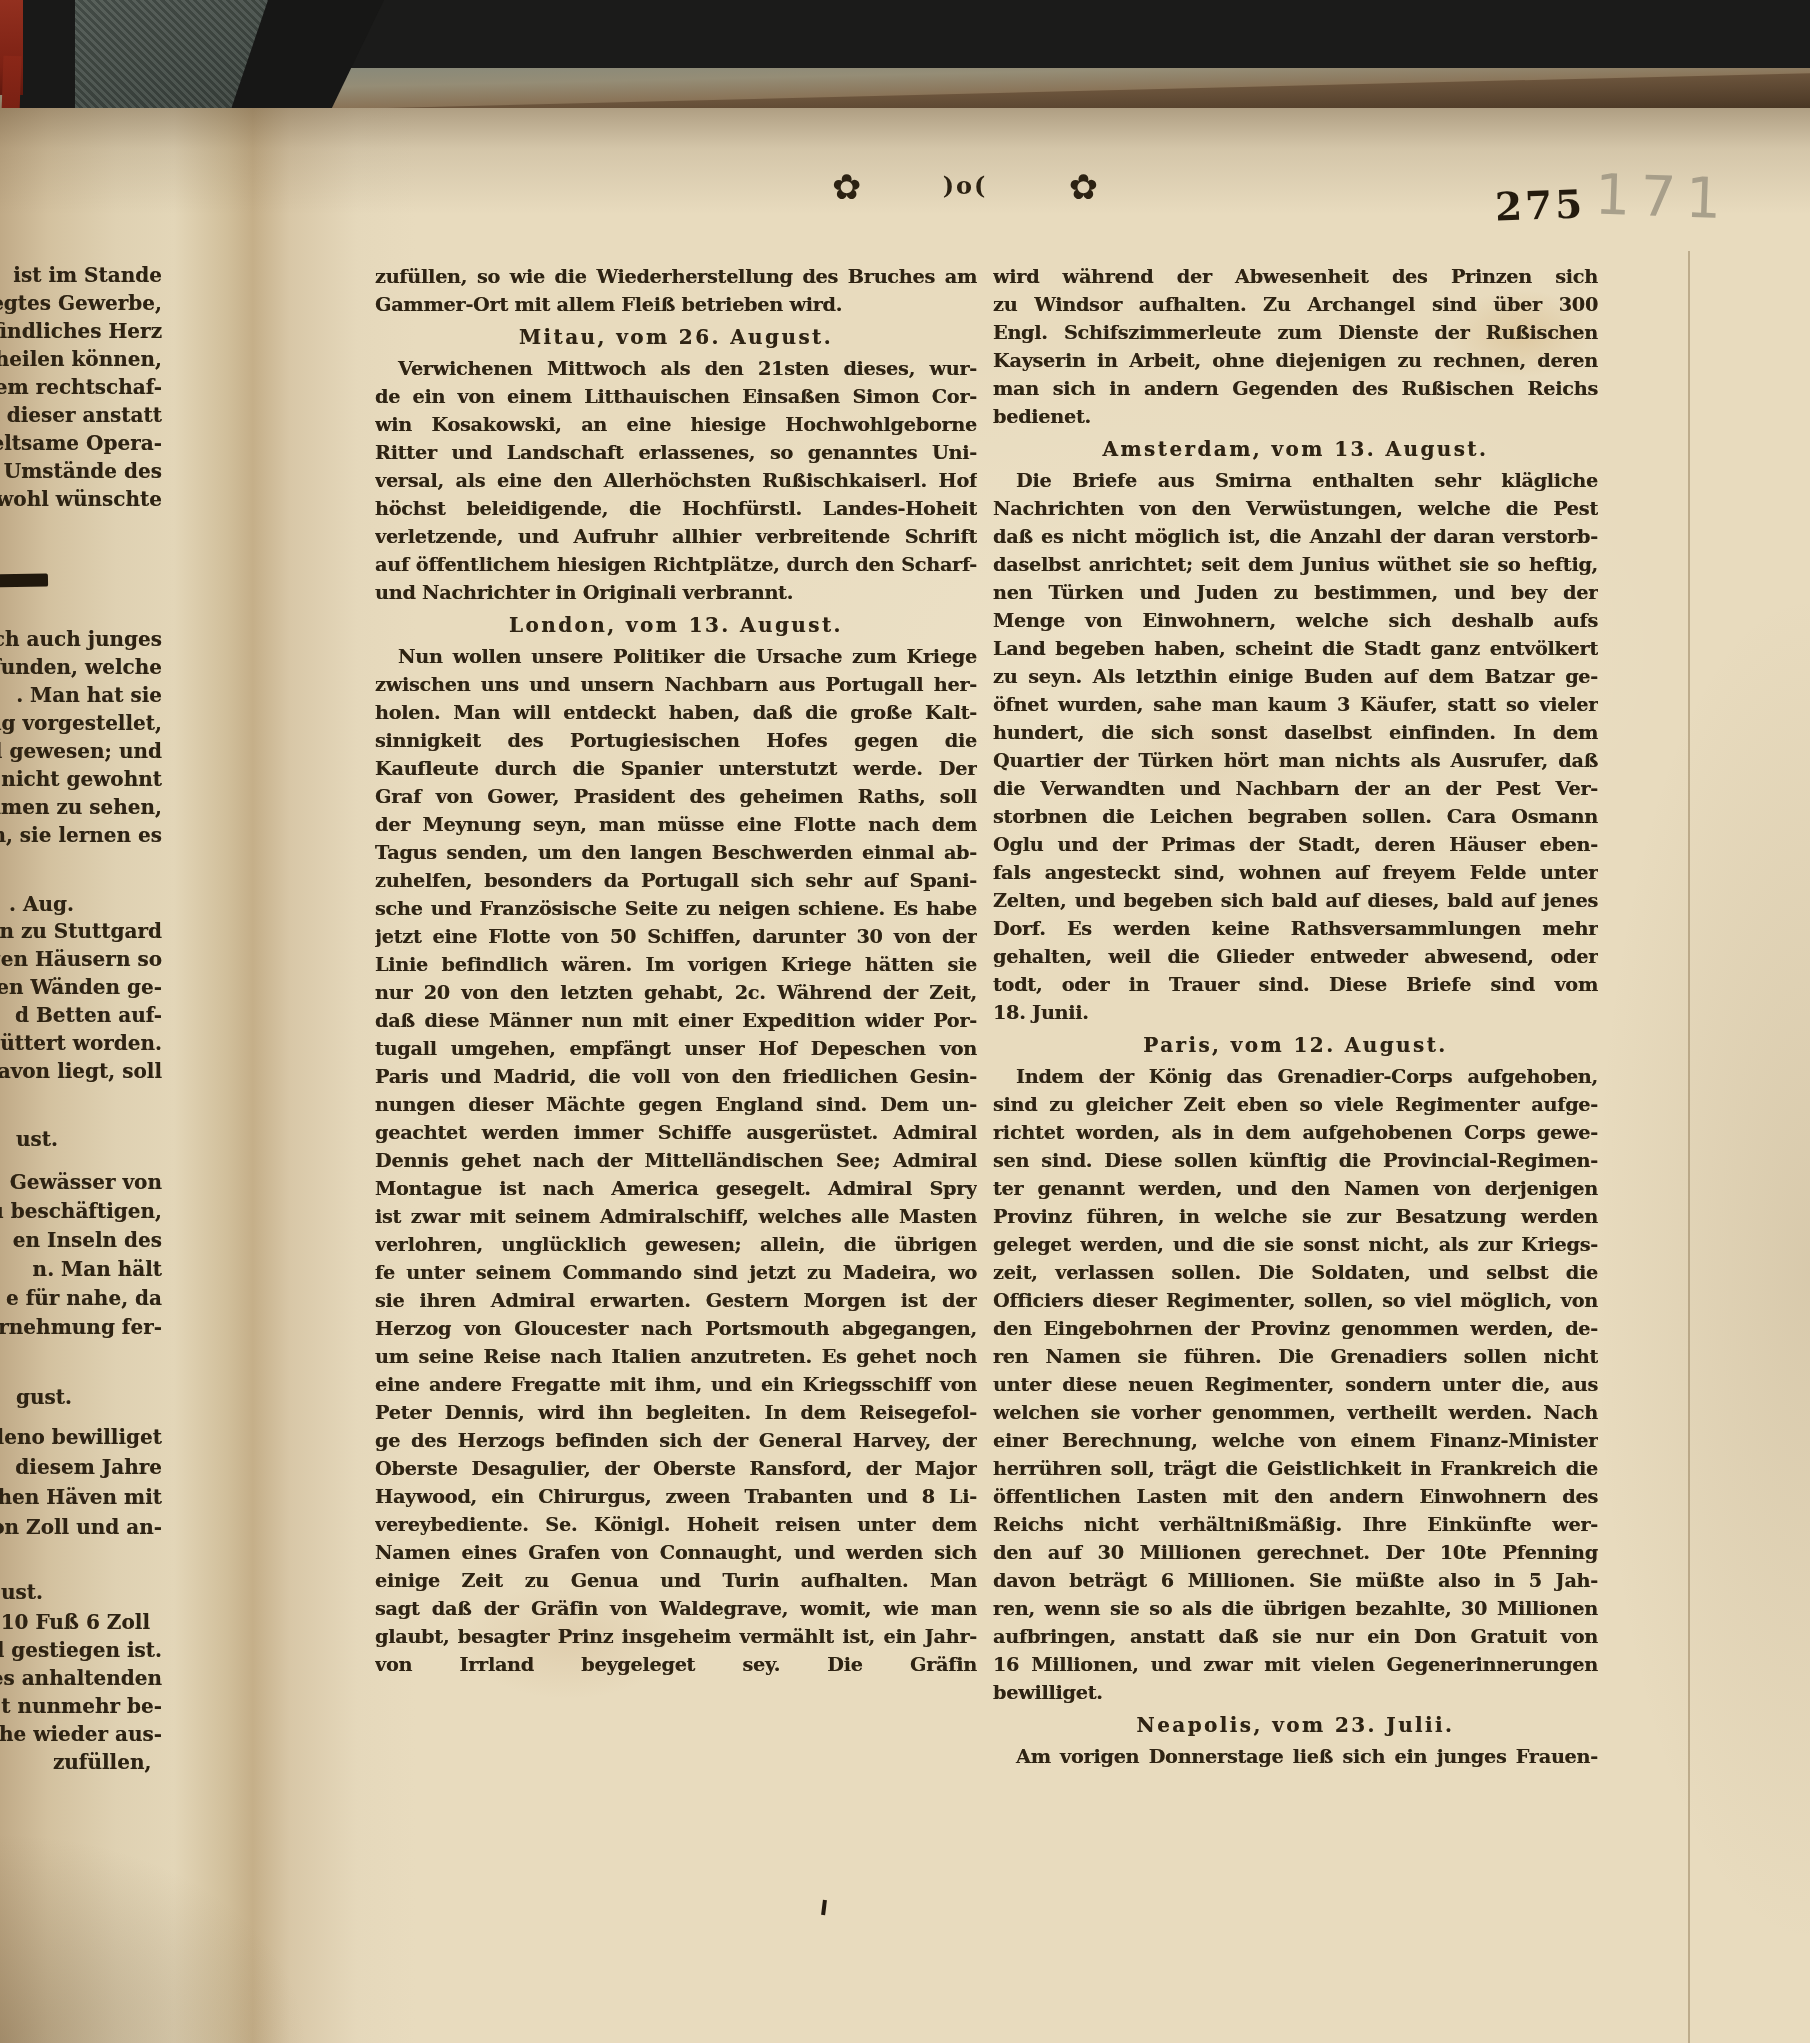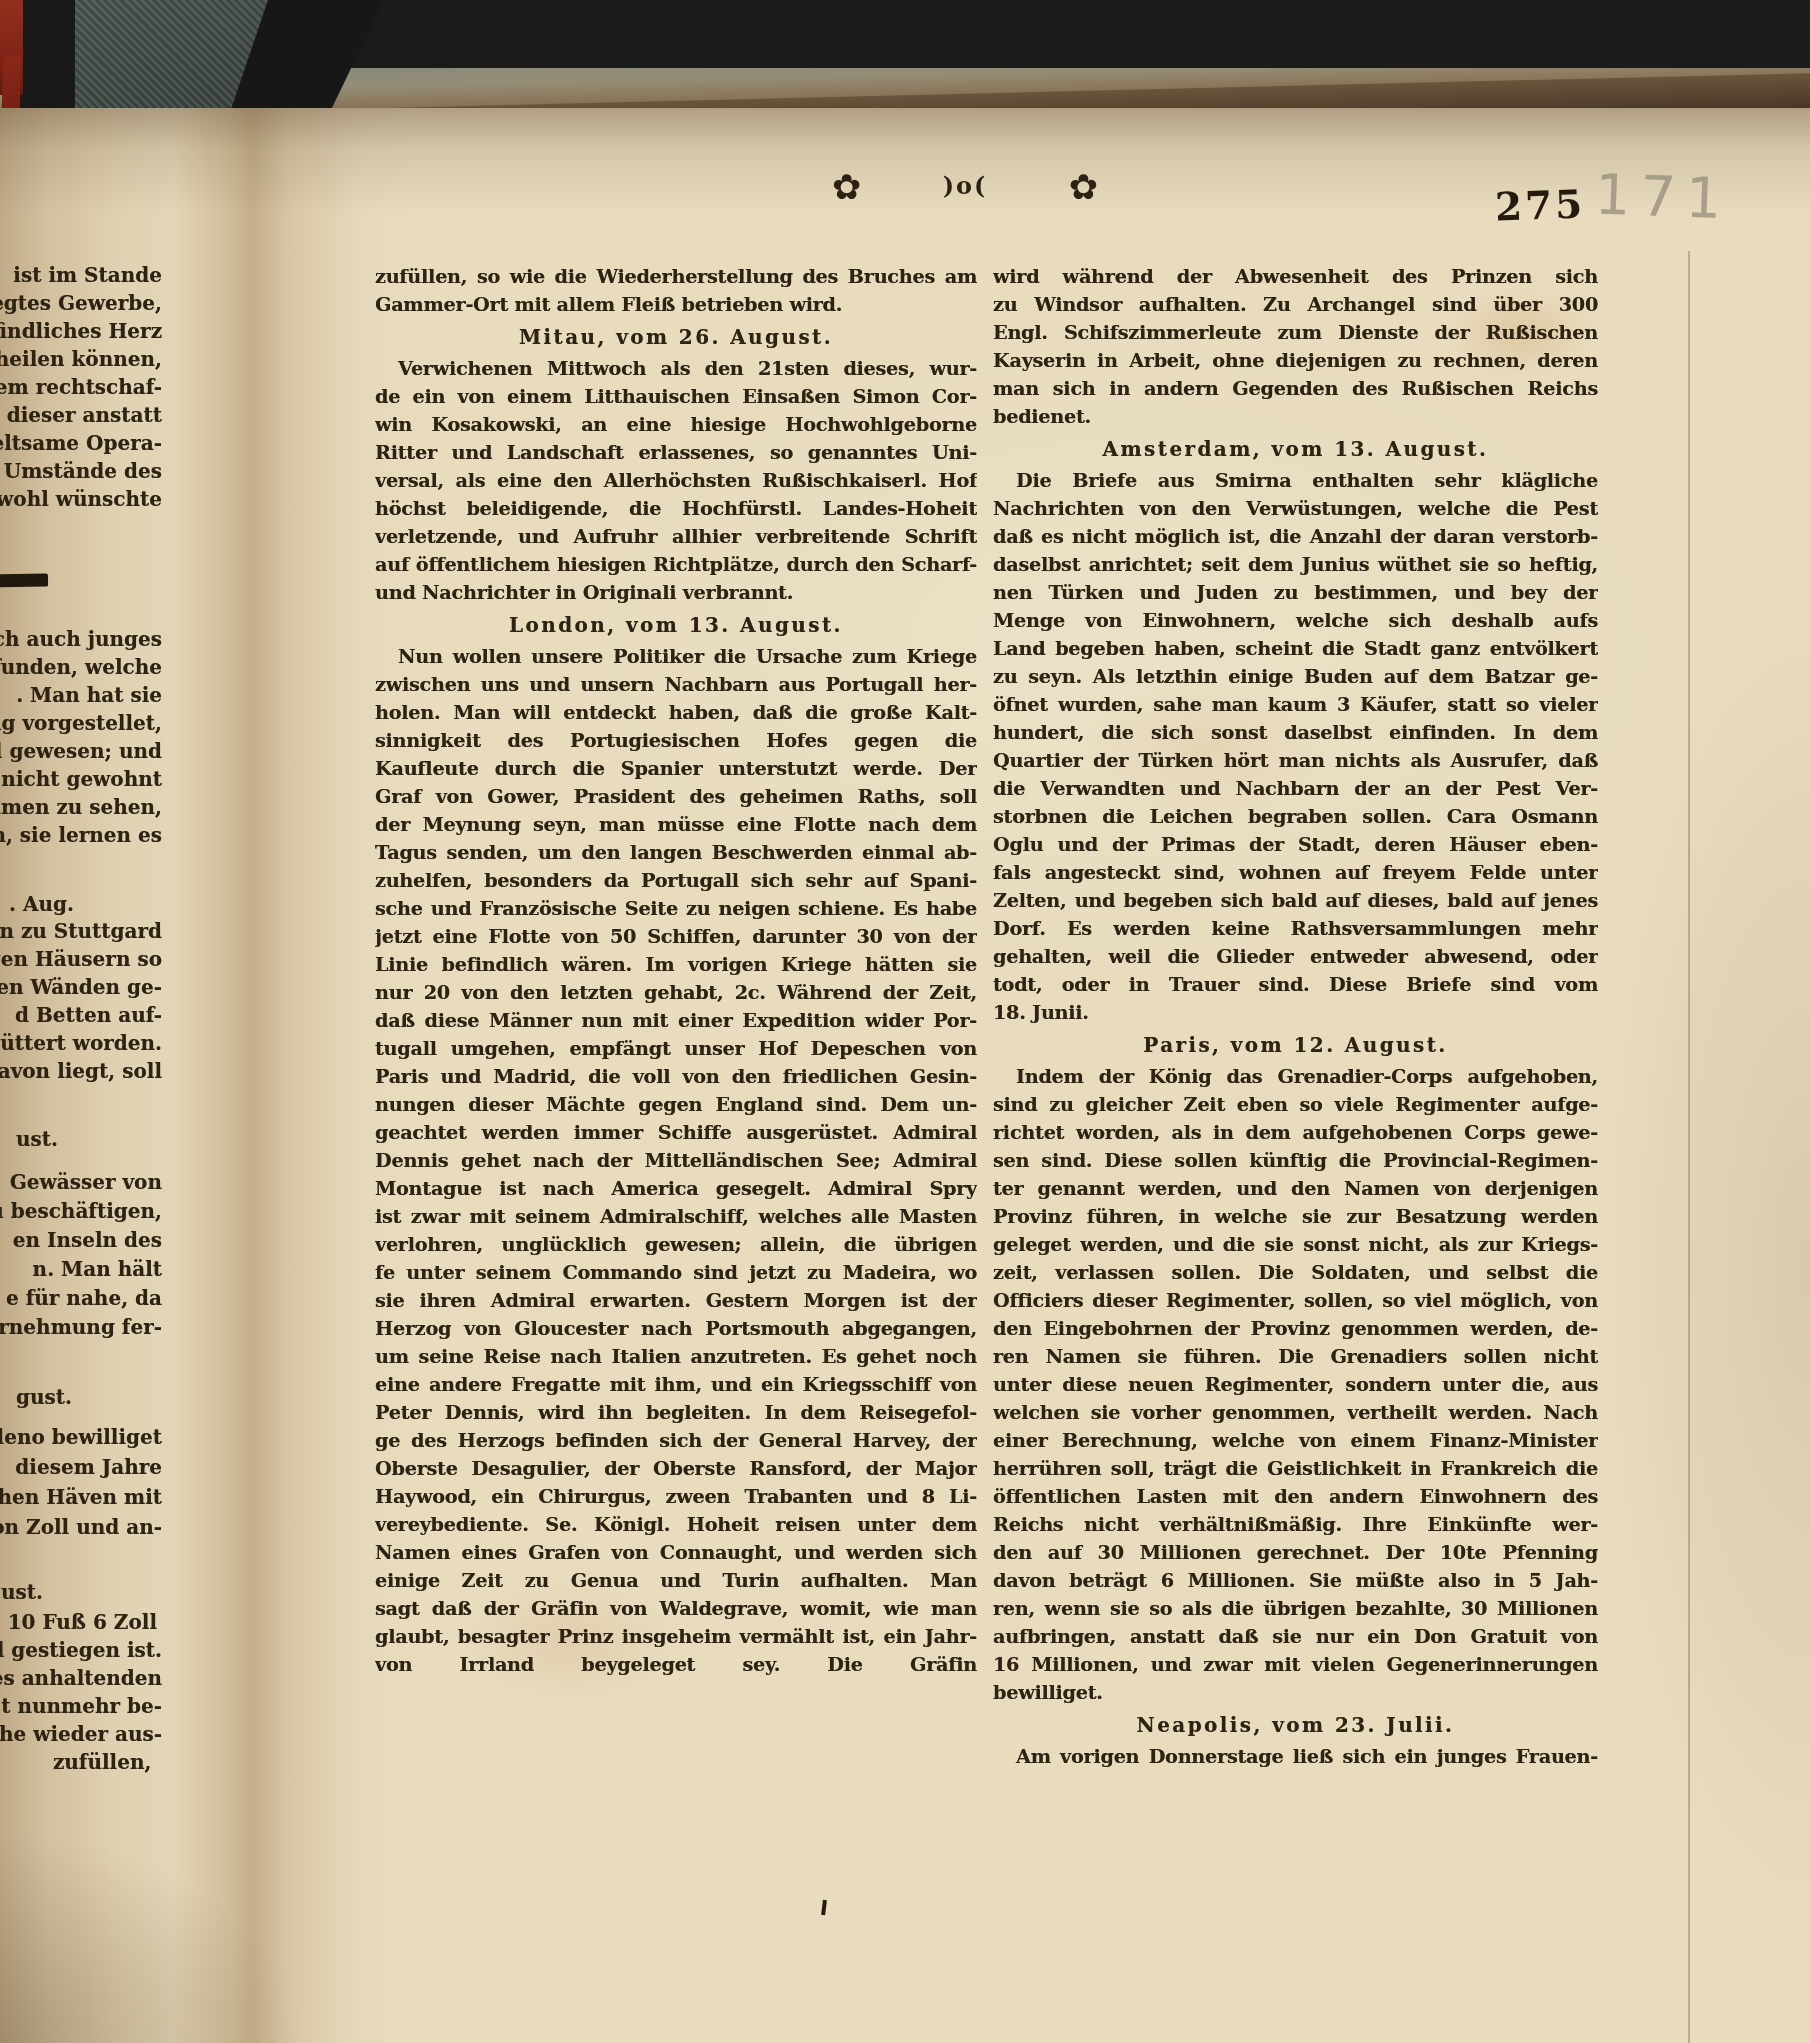--- a/index.html
+++ b/index.html
@@ -155,21 +155,21 @@
     <div class="frag-block" style="top: 1425px;">
       <div class="fln" style="top: 0px; right: 0px;">leno bewilliget</div>
       <div class="fln" style="top: 30px; right: 0px;">diesem Jahre</div>
       <div class="fln" style="top: 60px; right: 0px;">hen Häven mit</div>
       <div class="fln" style="top: 90px; right: 0px;">on Zoll und an-</div>
     </div>
     <div class="frag-block" style="top: 1580px;">
       <div class="fln" style="top: 0px; right: 119px;">ust.</div>
     </div>
     <div class="frag-block" style="top: 1610px;">
-      <div class="fln" style="top: 0px; right: 5px; margin-left: 39px;">10 Fuß 6 Zoll</div>
+      <div class="fln" style="top: 0px; right: 12px; margin-left: 39px;">10 Fuß 6 Zoll</div>
       <div class="fln" style="top: 28px; right: 0px;">oll gestiegen ist.</div>
       <div class="fln" style="top: 56px; right: 0px;">es anhaltenden</div>
       <div class="fln" style="top: 84px; right: 0px;">t nunmehr be-</div>
       <div class="fln" style="top: 112px; right: 0px;">he wieder aus-</div>
     </div>
     <div class="frag-block" style="top: 1750px;">
       <div class="fln" style="top: 0px; right: 10.6px;">zufüllen,</div>
     </div>
   </div>
 

